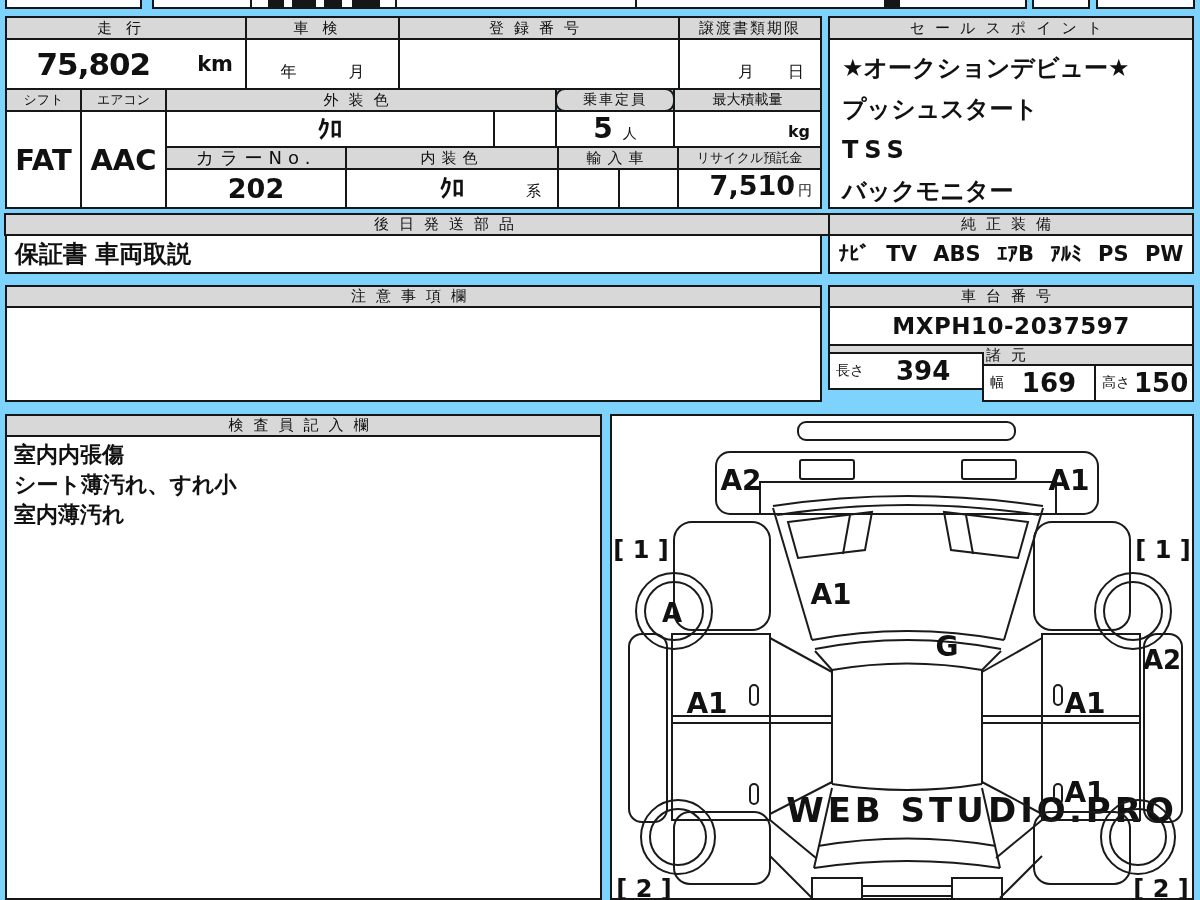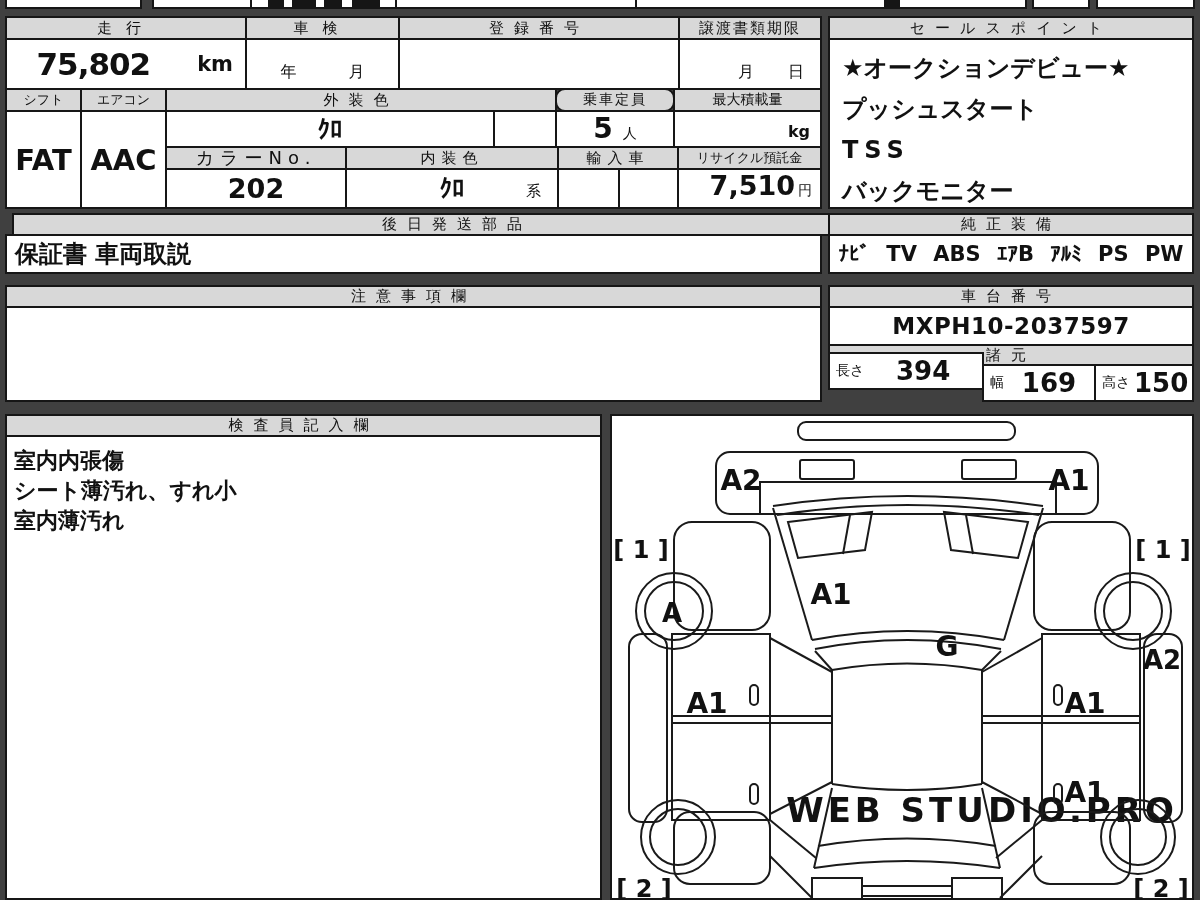--- a/index.html
+++ b/index.html
@@ -1,16 +1,16 @@
 <!DOCTYPE html>
 <html><head>
 <meta charset="utf-8">
 <style>
   html,body{margin:0;padding:0;}
-  .page{position:relative;width:1200px;height:900px;background:#404040;overflow:hidden;
+  .page{position:relative;width:1200px;height:900px;background:#7dd3fc;overflow:hidden;
         font-family:"DejaVu Sans",sans-serif;color:#111;}
   .cell{position:absolute;box-sizing:border-box;border:2px solid #161616;background:#fff;}
   .hdr{background:#d8d8d8;display:flex;align-items:center;justify-content:center;
        font-size:15px;color:#111;}
   .ls2{letter-spacing:2px;} .ls6{letter-spacing:6px;} .ls10{letter-spacing:10px;} .ls14{letter-spacing:14px;}
   .topcell{position:absolute;box-sizing:border-box;border:2px solid #161616;border-top:none;background:#fff;height:9px;}
   .mark{position:absolute;top:0;height:8px;background:#161616;}
   .mileage{display:flex;align-items:center;justify-content:flex-end;padding-right:12px;gap:40px;}
   .mileage .num{font-size:31px;font-weight:bold;letter-spacing:-1px;}
   .mileage .unit{font-size:21px;font-weight:bold;margin-left:7px;}
@@ -32,21 +32,21 @@
             padding-left:8px;font-weight:bold;font-size:24px;}
   .sales-body{padding:8px 12px;}
   .sales-line{font-size:24px;font-weight:bold;line-height:41px;white-space:nowrap;}
   .equip{display:flex;align-items:center;justify-content:center;font-size:21px;
          font-weight:bold;word-spacing:9px;white-space:nowrap;}
   .chassis{display:flex;align-items:center;justify-content:center;
            font-size:23px;font-weight:bold;letter-spacing:0.5px;}
   .spec{display:flex;align-items:center;}
   .spec .lab{font-size:14px;padding-left:6px;white-space:nowrap;}
   .spec .num{flex:1;text-align:center;font-size:26px;font-weight:bold;}
-  .inspector-body{padding:9px 7px;}
+  .inspector-body{padding:3px 7px;}
   .insp-line{font-size:22px;font-weight:bold;line-height:30px;white-space:nowrap;}
   svg text{font-family:"DejaVu Sans",sans-serif;font-weight:bold;fill:#111;}
 </style>
 </head>
 <body>
 
 <div class="page">
 
   <div class="topcell" style="left:5px;width:137px;"></div>
   <div class="topcell" style="left:152px;width:100px;"></div>
@@ -107,21 +107,21 @@
     <span>ｸﾛ</span>
     <span class="suffix">系</span>
   </div>
   <div class="cell" style="left:557px;top:168px;width:63px;height:41px;"></div>
   <div class="cell" style="left:618px;top:168px;width:61px;height:41px;"></div>
   <div class="cell money" style="left:677px;top:168px;width:145px;height:41px;">
     <span class="num">7,510</span>
     <span class="unit">円</span>
   </div>
 
-  <div class="cell hdr ls10" style="left:12px;top:213px;width:881px;height:23px;padding-left:9px;">後日発送部品</div>
+  <div class="cell hdr ls10" style="left:4px;top:213px;width:881px;height:23px;padding-left:9px;">後日発送部品</div>
   <div class="cell leftline" style="left:5px;top:234px;width:817px;height:40px;">保証書 車両取説</div>
 
   <div class="cell hdr ls10" style="left:828px;top:16px;width:366px;height:24px;">セールスポイント</div>
   <div class="cell sales-body" style="left:828px;top:38px;width:366px;height:171px;">
     <div class="sales-line">★オークションデビュー★</div>
     <div class="sales-line">プッシュスタート</div>
     <div class="sales-line" style="letter-spacing:6px;">TSS</div>
     <div class="sales-line">バックモニター</div>
   </div>
 

